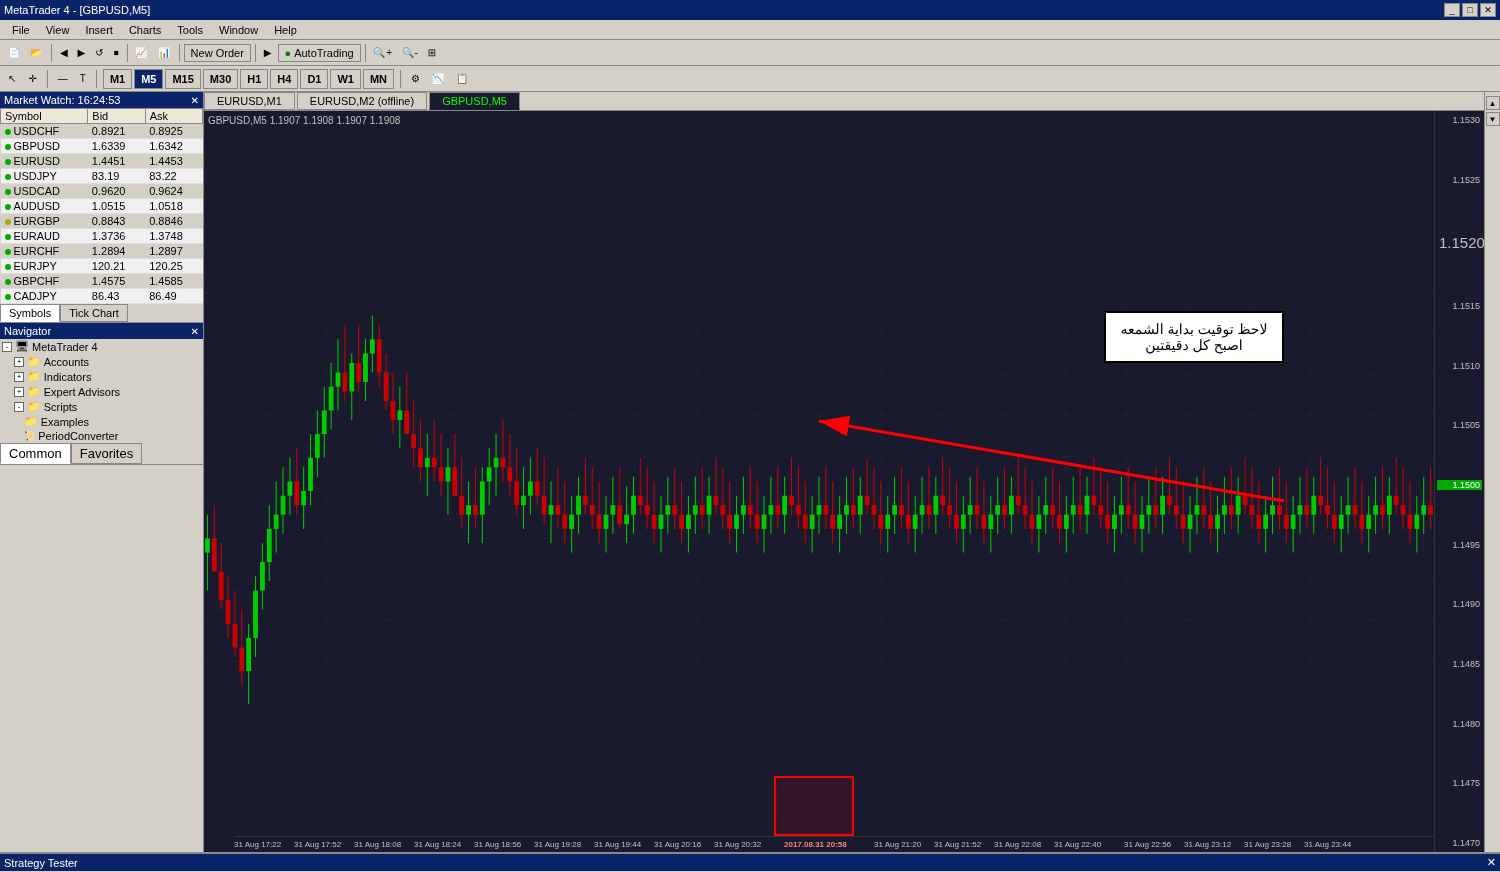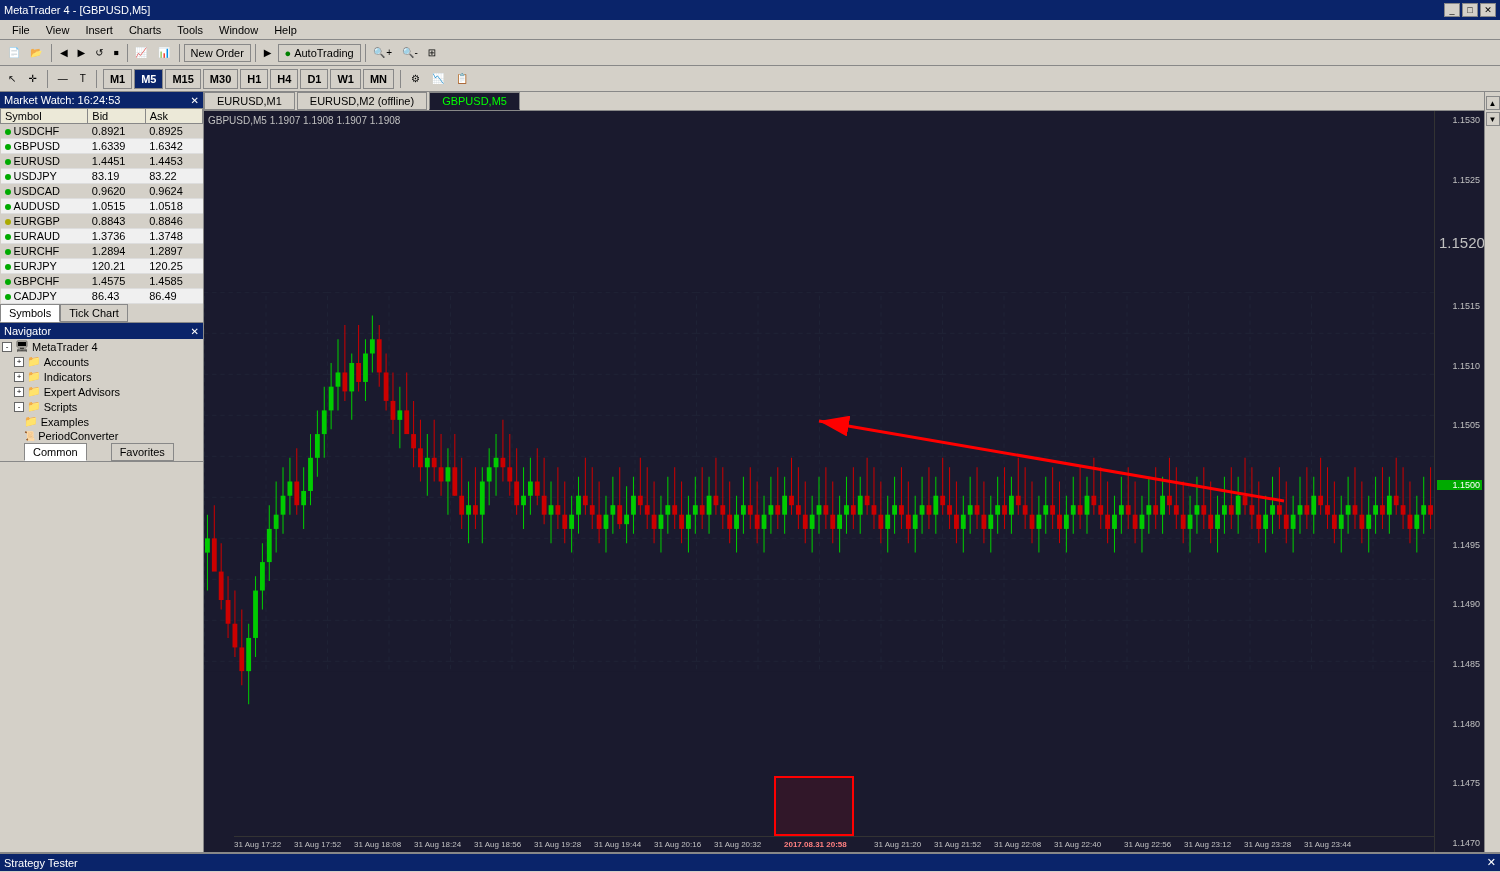--- a/index.html
+++ b/index.html
@@ -54,21 +54,21 @@
     .nav-header { background: #0a246a; color: #fff; padding: 2px 4px; font-size: 11px; display: flex; align-items: center; justify-content: space-between; }
     .nav-tree { font-size: 11px; }
     .nav-item { display: flex; align-items: center; padding: 1px 4px; cursor: pointer; }
     .nav-item-indent1 { padding-left: 14px; }
     .nav-item-indent2 { padding-left: 24px; }
     .expand-icon { width: 10px; height: 10px; border: 1px solid #666; display: inline-flex; align-items: center; justify-content: center; font-size: 8px; margin-right: 3px; background: #fff; }
     .folder-icon { color: #e8c840; margin-right: 3px; }
     .item-icon { color: #4040c0; margin-right: 3px; font-size: 9px; }
     
     .nav-tabs { display: flex; border-bottom: 1px solid #888; }
-    .nav-tab { padding: 2px 8px; cursor: pointer; font-size: 11px; border: 1px solid #888; background: #d4d0c8; margin-left: 24px; }
+    .nav-tab { padding: 2px 8px; cursor: pointer; font-size: 13px; border: 1px solid #888; background: #d4d0c8; }
     .nav-tab.active { background: #fff; border-bottom: 1px solid #fff; }
     
     
     .chart-area { flex: 1; display: flex; flex-direction: column; }
     .chart-tabs { display: flex; background: #d4d0c8; border-bottom: 1px solid #888; }
     .chart-tab { padding: 2px 12px; cursor: pointer; font-size: 11px; border: 1px solid #888; background: #d4d0c8; margin-right: 2px; }
     .chart-tab.active { background: #1a1a2e; color: #00ff00; border-bottom: 1px solid #1a1a2e; }
     
     .chart-container { flex: 1; background: #1a1a2e; position: relative; overflow: hidden; }
     .chart-header-label { position: absolute; top: 4px; left: 4px; color: #c0c0c0; font-size: 10px; z-index: 10; }
@@ -715,20 +715,24 @@
           <span style="color:#c0c0c0; font-size:9px; text-align:right; display:block; background:transparent; padding:0 2px;">1.1495</span>
           <span style="color:#c0c0c0; font-size:9px; text-align:right; display:block; background:transparent; padding:0 2px;">1.1490</span>
           <span style="color:#c0c0c0; font-size:9px; text-align:right; display:block; background:transparent; padding:0 2px;">1.1485</span>
           <span style="color:#c0c0c0; font-size:9px; text-align:right; display:block; background:transparent; padding:0 2px;">1.1480</span>
           <span style="color:#c0c0c0; font-size:9px; text-align:right; display:block; background:transparent; padding:0 2px;">1.1475</span>
           <span style="color:#c0c0c0; font-size:9px; text-align:right; display:block; background:transparent; padding:0 2px;">1.1470</span>
         </div>
 
       <div class="red-highlight" id="red-box" style="bottom:16px; left: 570px; width:80px; height:60px;"></div>
 
+      <div class="annotation-box" style="right:200px; top:200px; width:180px;">
+        <div>لاحظ توقيت بداية الشمعه</div>
+        <div>اصبح كل دقيقتين</div>
+      </div>
 
       <svg class="arrow-overlay" style="position:absolute; top:0; left:0; width:100%; height:100%; pointer-events:none;">
         <defs>
           <marker id="arrowhead" markerWidth="10" markerHeight="7" refX="10" refY="3.5" orient="auto">
             <polygon points="0 0, 10 3.5, 0 7" fill="red"></polygon>
           </marker>
         </defs>
         <line x1="1080" y1="390" x2="615" y2="310" stroke="red" stroke-width="3" marker-end="url(#arrowhead)"></line>
       </svg>
 

